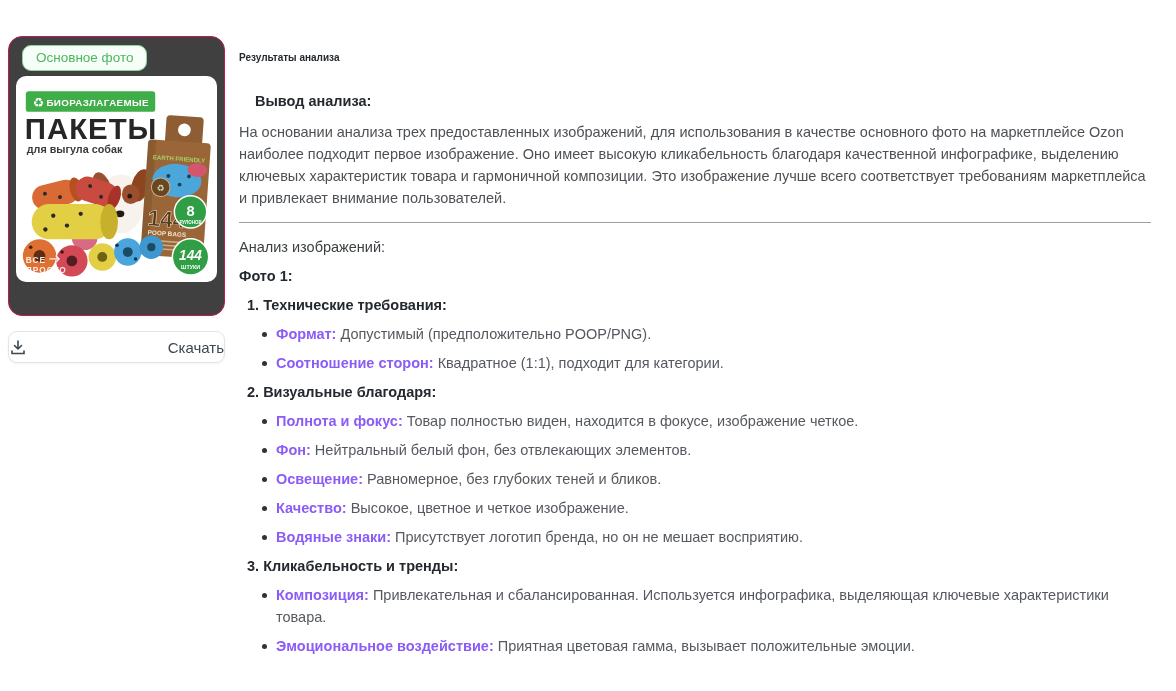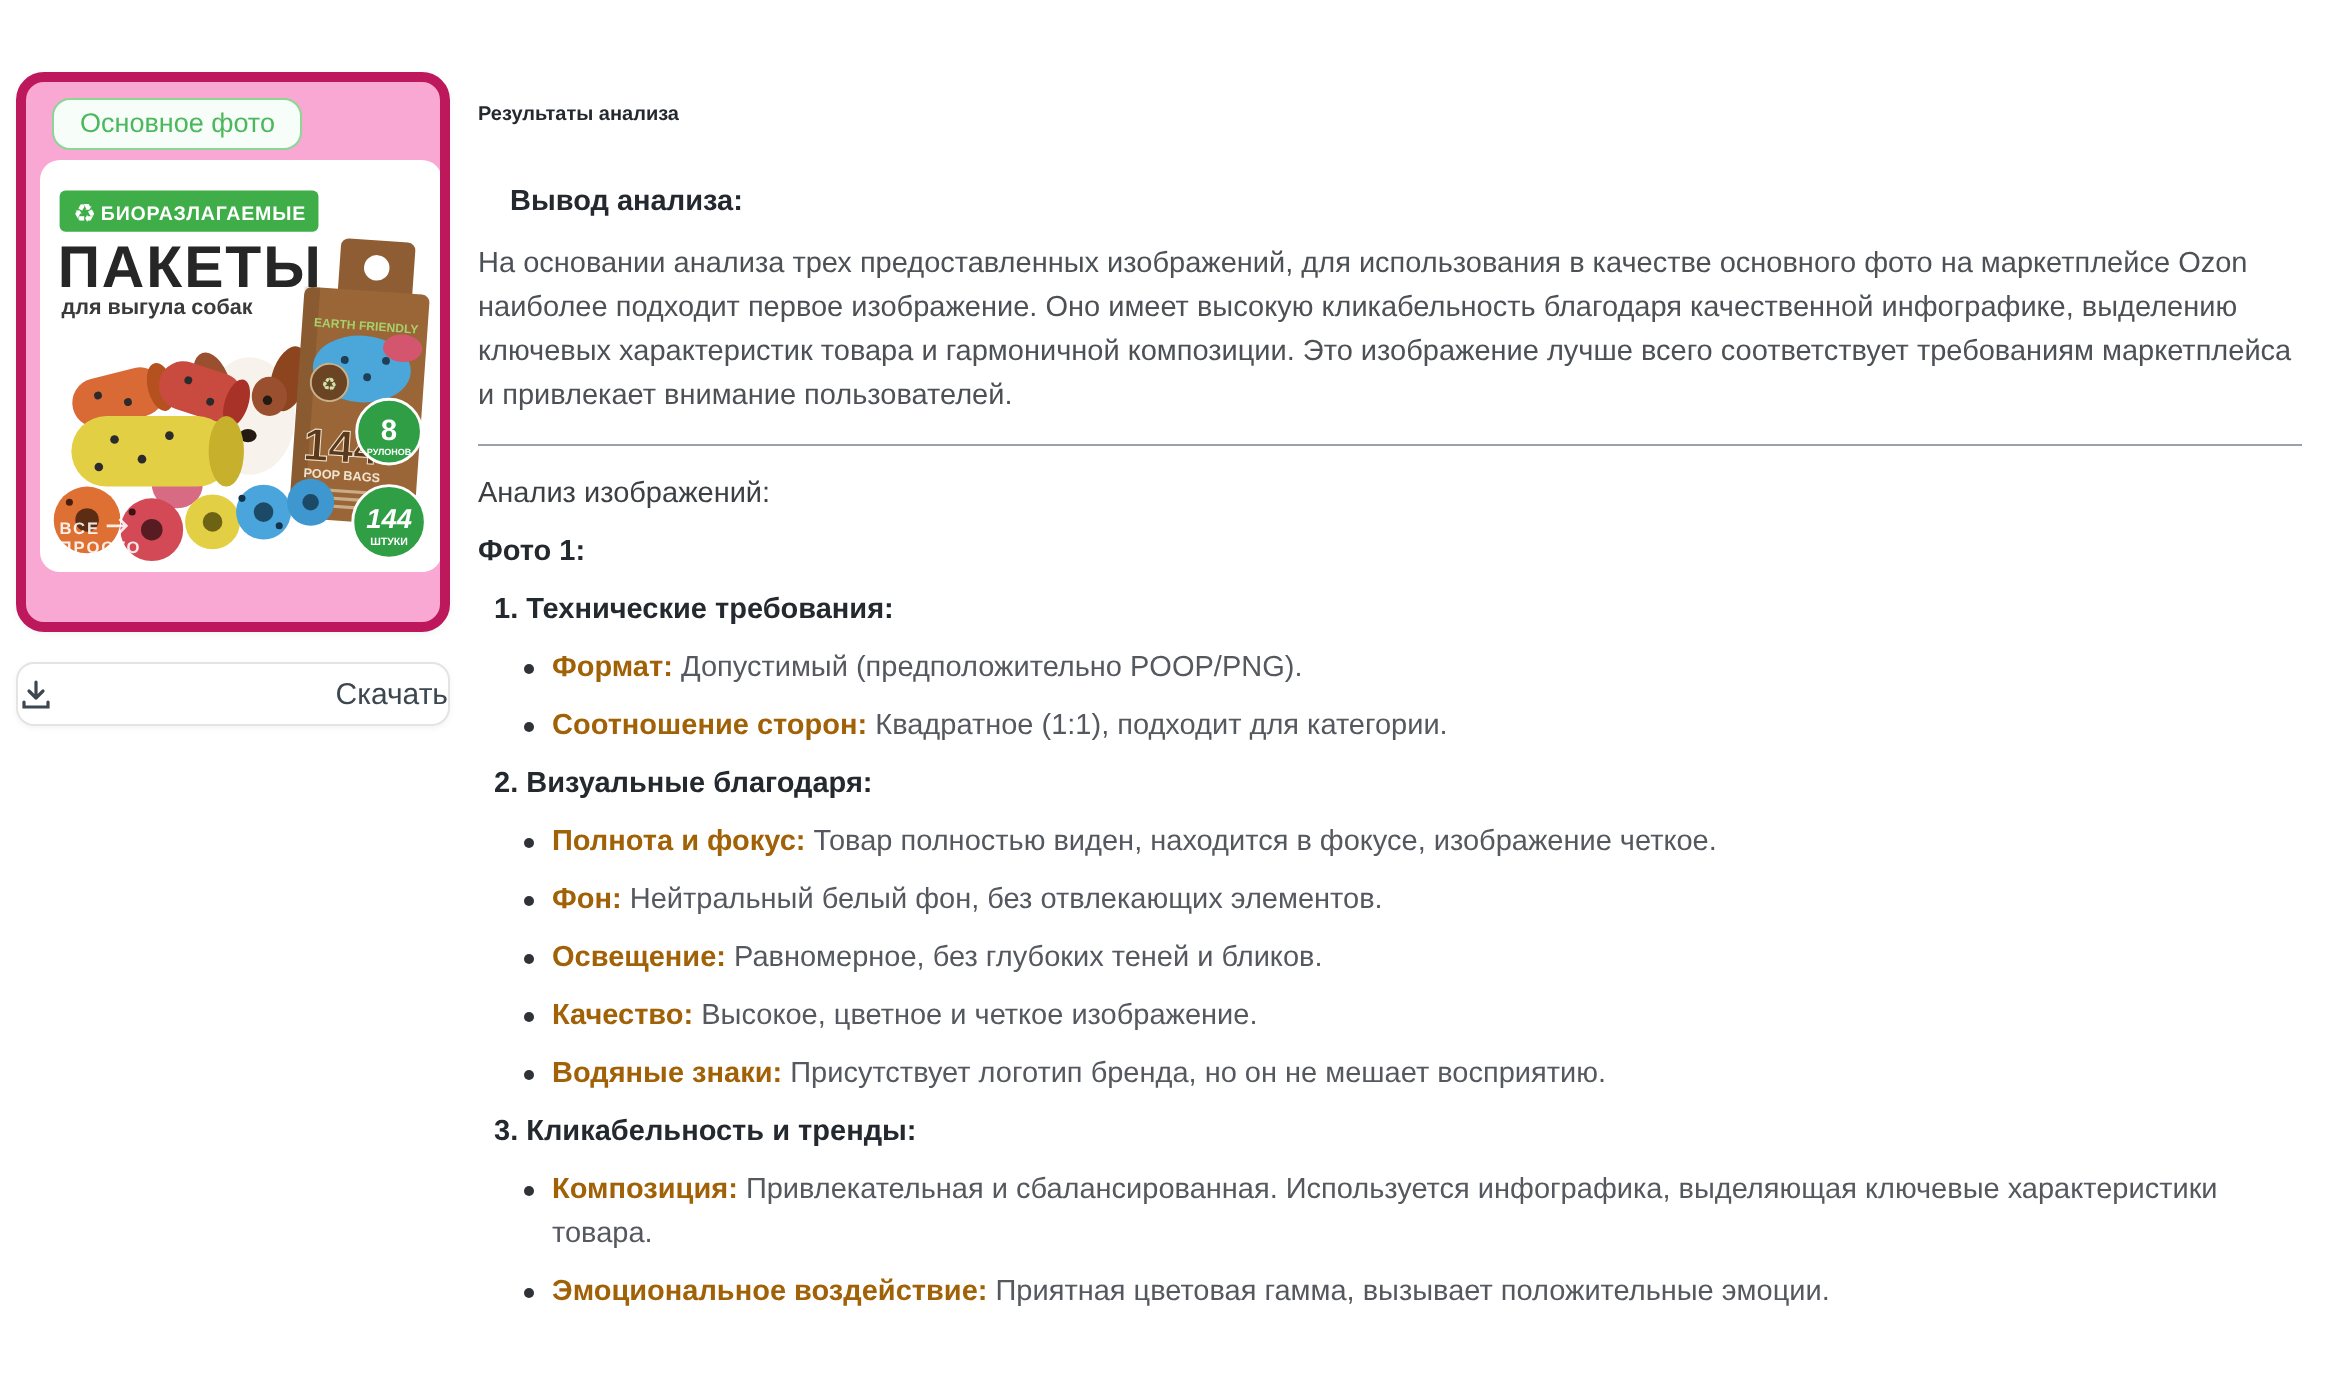--- a/index.html
+++ b/index.html
@@ -8,22 +8,22 @@
     position: relative;
     overflow: hidden;
     background: #ffffff;
     font-family: "Liberation Sans", sans-serif;
     color: #4d5156;
   }
 
   
   .sidebar { position: absolute; left: 8px; top: 36px; width: 217px; }
   .photo-card {
-    background: #f9a8d4;
-    border: 5px solid #be185d;
+    background: #404040;
+    border: 1px solid #be185d;
     border-radius: 14px;
     box-shadow: 0 1px 4px rgba(0,0,0,0.05);
     height: 280px;
     overflow: hidden;
   }
   .badge {
     display: inline-block;
     margin: 8px 0 5px 13px;
     padding: 4px 13px 5px;
     border: 1px solid #8ad695;
@@ -64,21 +64,21 @@
   ol.sections { list-style: none; margin-top: 0; }
   .section-title { margin-top: 7px; padding-left: 8px; color: #24292f; }
   .section-title .num { font-weight: 600; }
   .section-title strong { font-weight: 700; }
   ul.bullets { list-style: none; padding-left: 23px; }
   li.bullet { position: relative; margin-top: 7px; padding-left: 14px; color: #55595f; }
   li.bullet::before {
     content: ""; position: absolute; left: 0; top: 9px;
     width: 5px; height: 5px; border-radius: 50%; background: #2f3237;
   }
-  li.bullet strong { color: #a16207; font-weight: 700; }
+  li.bullet strong { color: #8b5cf6; font-weight: 700; }
 
   svg text { font-family: "Liberation Sans", sans-serif; }
 </style>
 </head>
 <body>
 
 <div class="sidebar">
   <div class="photo-card">
     <span class="badge">Основное фото</span>
 

